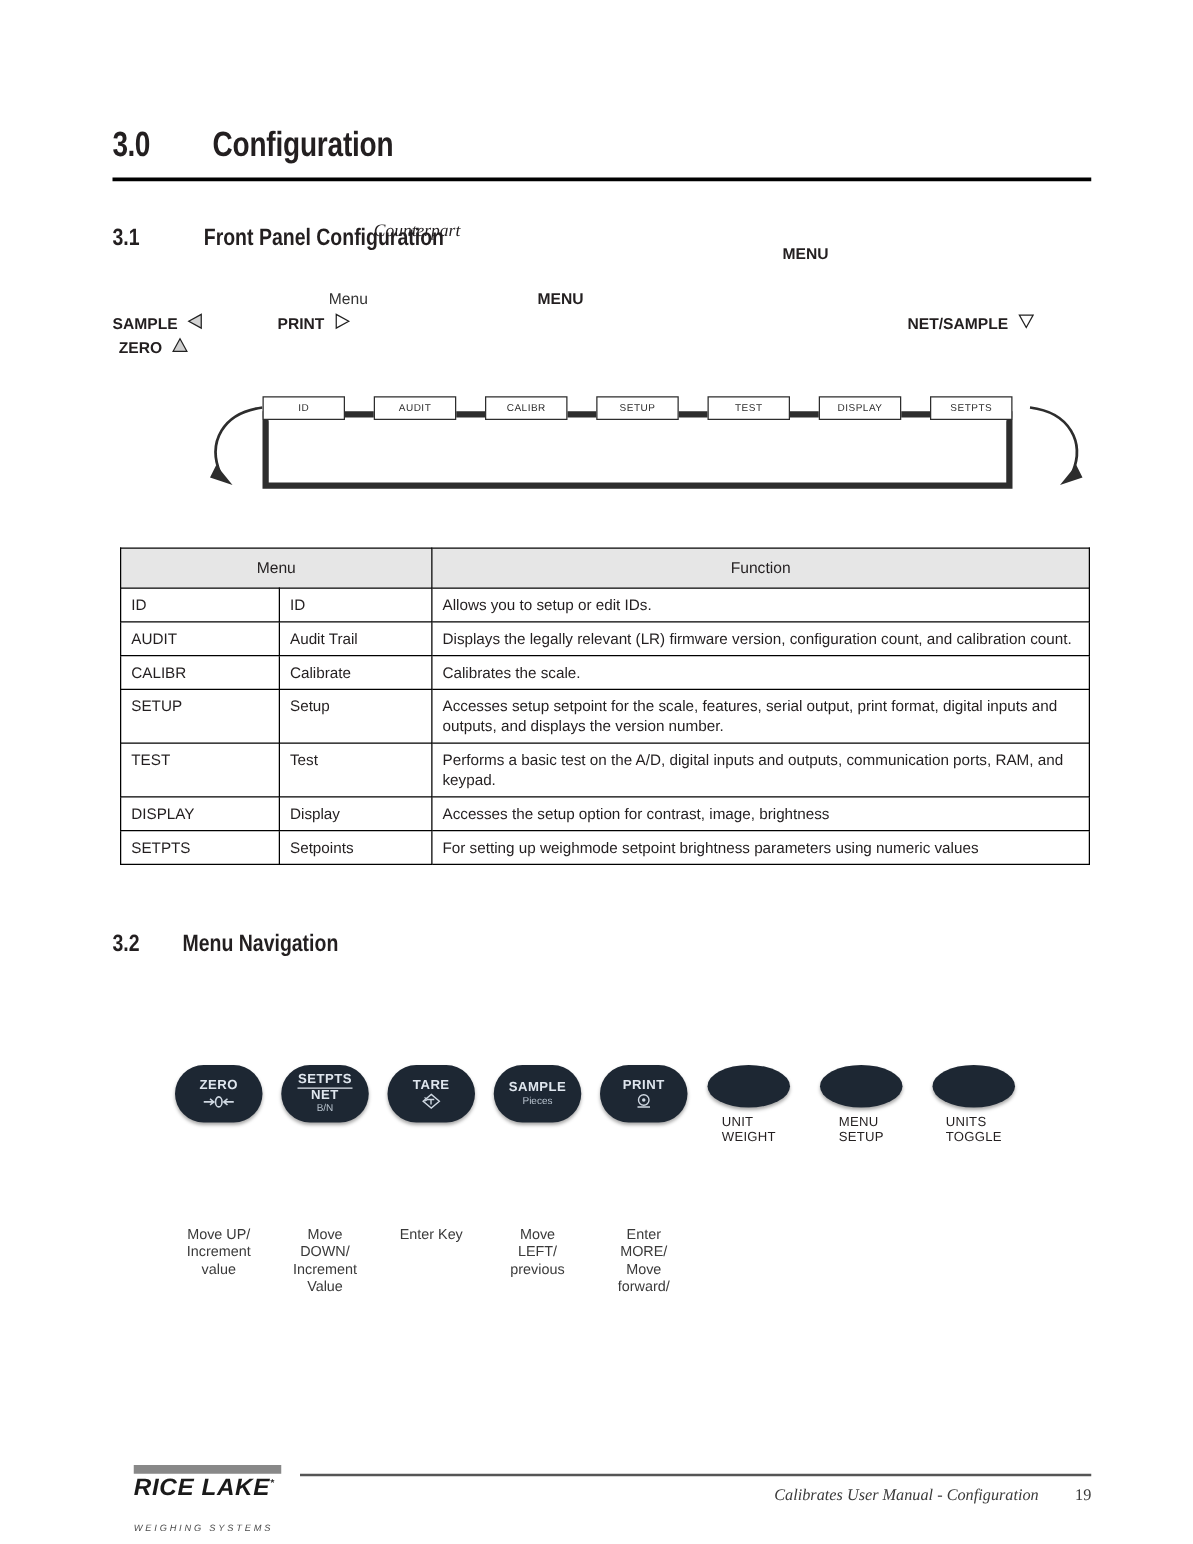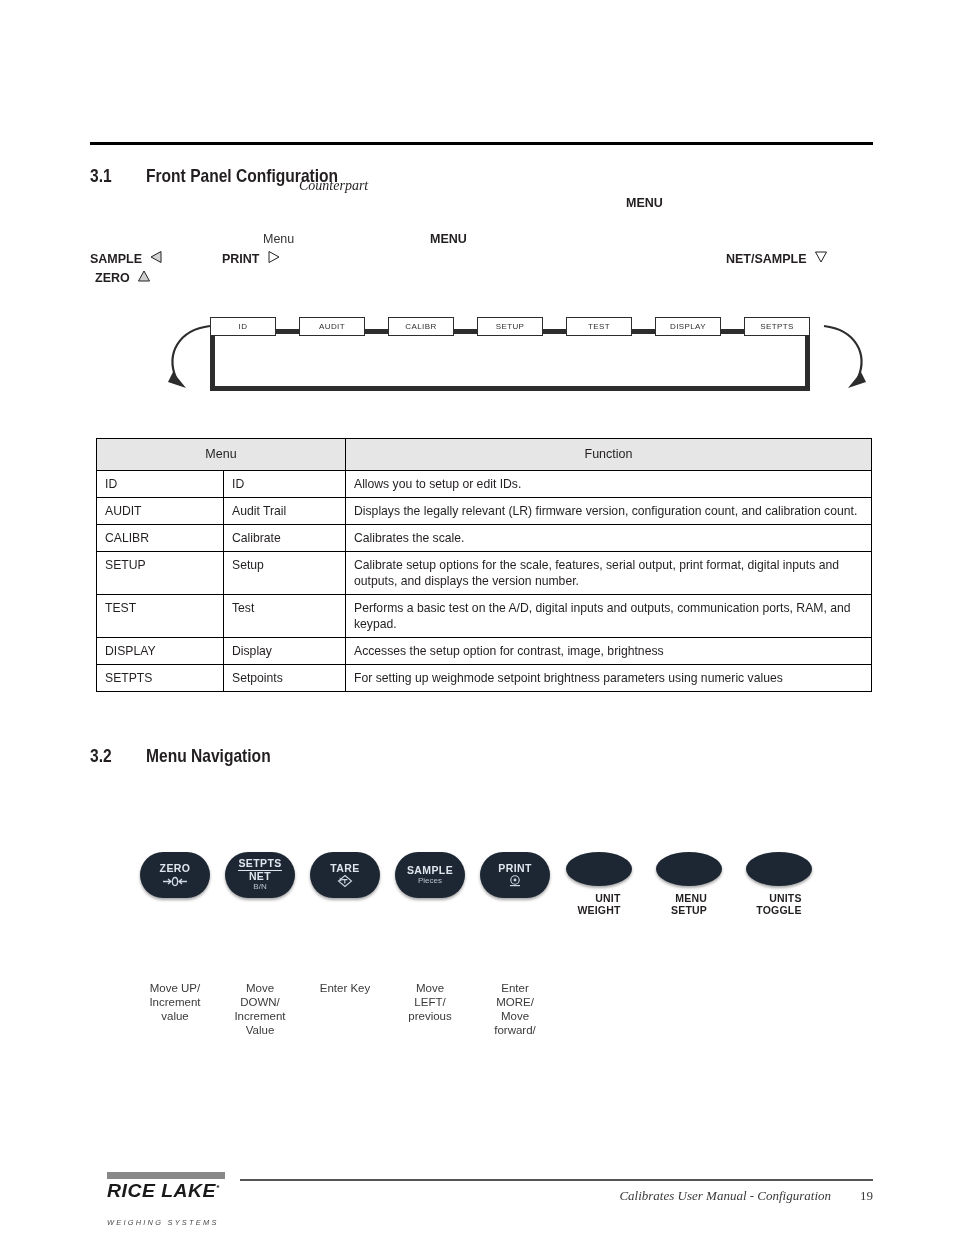--- a/index.html
+++ b/index.html
@@ -253,22 +253,22 @@
   .ellipse {
     width: 66px;
     height: 34px;
     border-radius: 50%;
     background: #1d2733;
     box-shadow: 0 2px 3px rgba(0,0,0,0.35);
   }
   .ellipse-label {
     margin-top: 6px;
     font-size: 10.5px;
-    font-weight: bold;
-    text-align: right;
+    font-weight: normal;
+    text-align: left;
     line-height: 1.16;
     color: #231f20;
     letter-spacing: 0.2px;
   }
 
   .captions {
     position: absolute;
     left: 0;
     top: 112px;
     display: flex;
@@ -339,23 +339,27 @@
     font-family: "Liberation Serif", serif;
     font-size: 13px;
     color: #3a3a3a;
   }
 </style>
 </head>
 <body>
 
 <div class="page">
 
+  <div class="h1-row">
+    <span class="h1-num">3.0</span>
+    <span class="h1-title">Configuration</span>
+  </div>
   <div class="rule"></div>
 
-  <div class="h2-row" style="left:90px; top:165px;">
+  <div class="h2-row" style="left:90px; top:180px;gap:17px;">
     <span class="h2-num">3.1</span>
     <span class="h2-title">Front Panel Configuration</span>
   </div>
 
   <div class="frag italic-serif" style="left:299px; top:178px;">Counterpart</div>
   <div class="frag bold" style="left:626px; top:196px;">MENU</div>
 
   <div class="frag plain" style="left:263px; top:232px;">Menu</div>
   <div class="frag bold" style="left:430px; top:232px;">MENU</div>
 
@@ -441,21 +445,21 @@
         <td>Displays the legally relevant (LR) firmware version, configuration count, and calibration count.</td>
       </tr>
       <tr>
         <td class="c1">CALIBR</td>
         <td class="c2">Calibrate</td>
         <td>Calibrates the scale.</td>
       </tr>
       <tr>
         <td class="c1">SETUP</td>
         <td class="c2">Setup</td>
-        <td>Calibrate setup options for the scale, features, serial output, print format, digital inputs and outputs, and displays the version number.</td>
+        <td>Accesses setup setpoint for the scale, features, serial output, print format, digital inputs and outputs, and displays the version number.</td>
       </tr>
       <tr>
         <td class="c1">TEST</td>
         <td class="c2">Test</td>
         <td>Performs a basic test on the A/D, digital inputs and outputs, communication ports, RAM, and keypad.</td>
       </tr>
       <tr>
         <td class="c1">DISPLAY</td>
         <td class="c2">Display</td>
         <td>Accesses the setup option for contrast, image, brightness</td>

